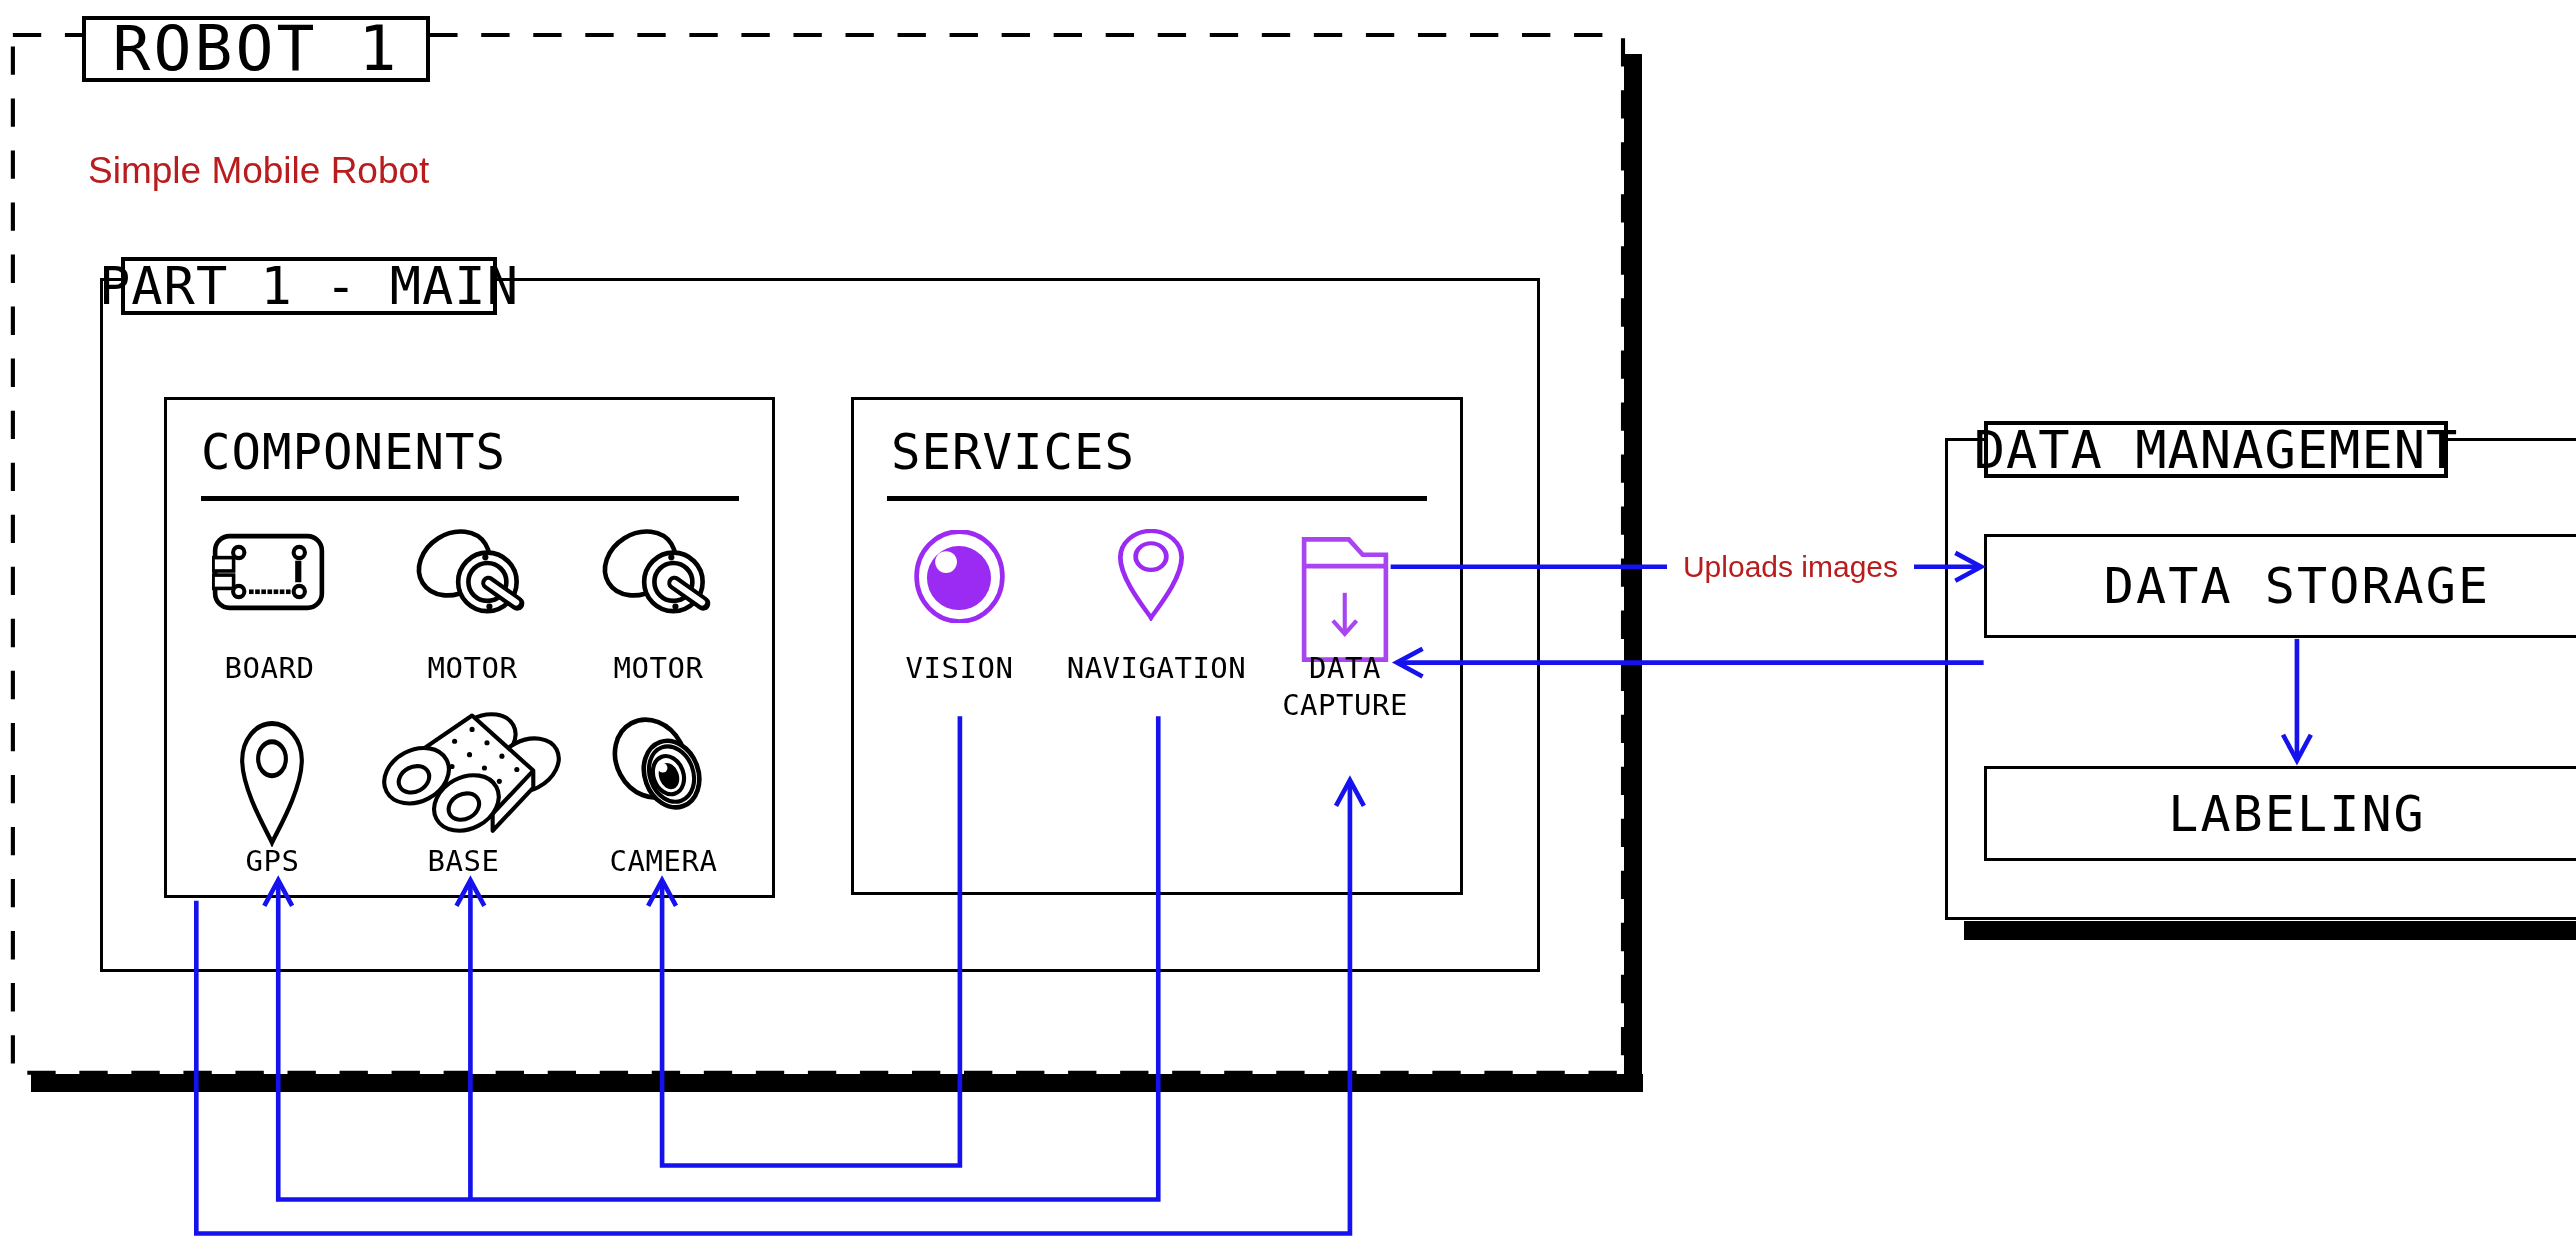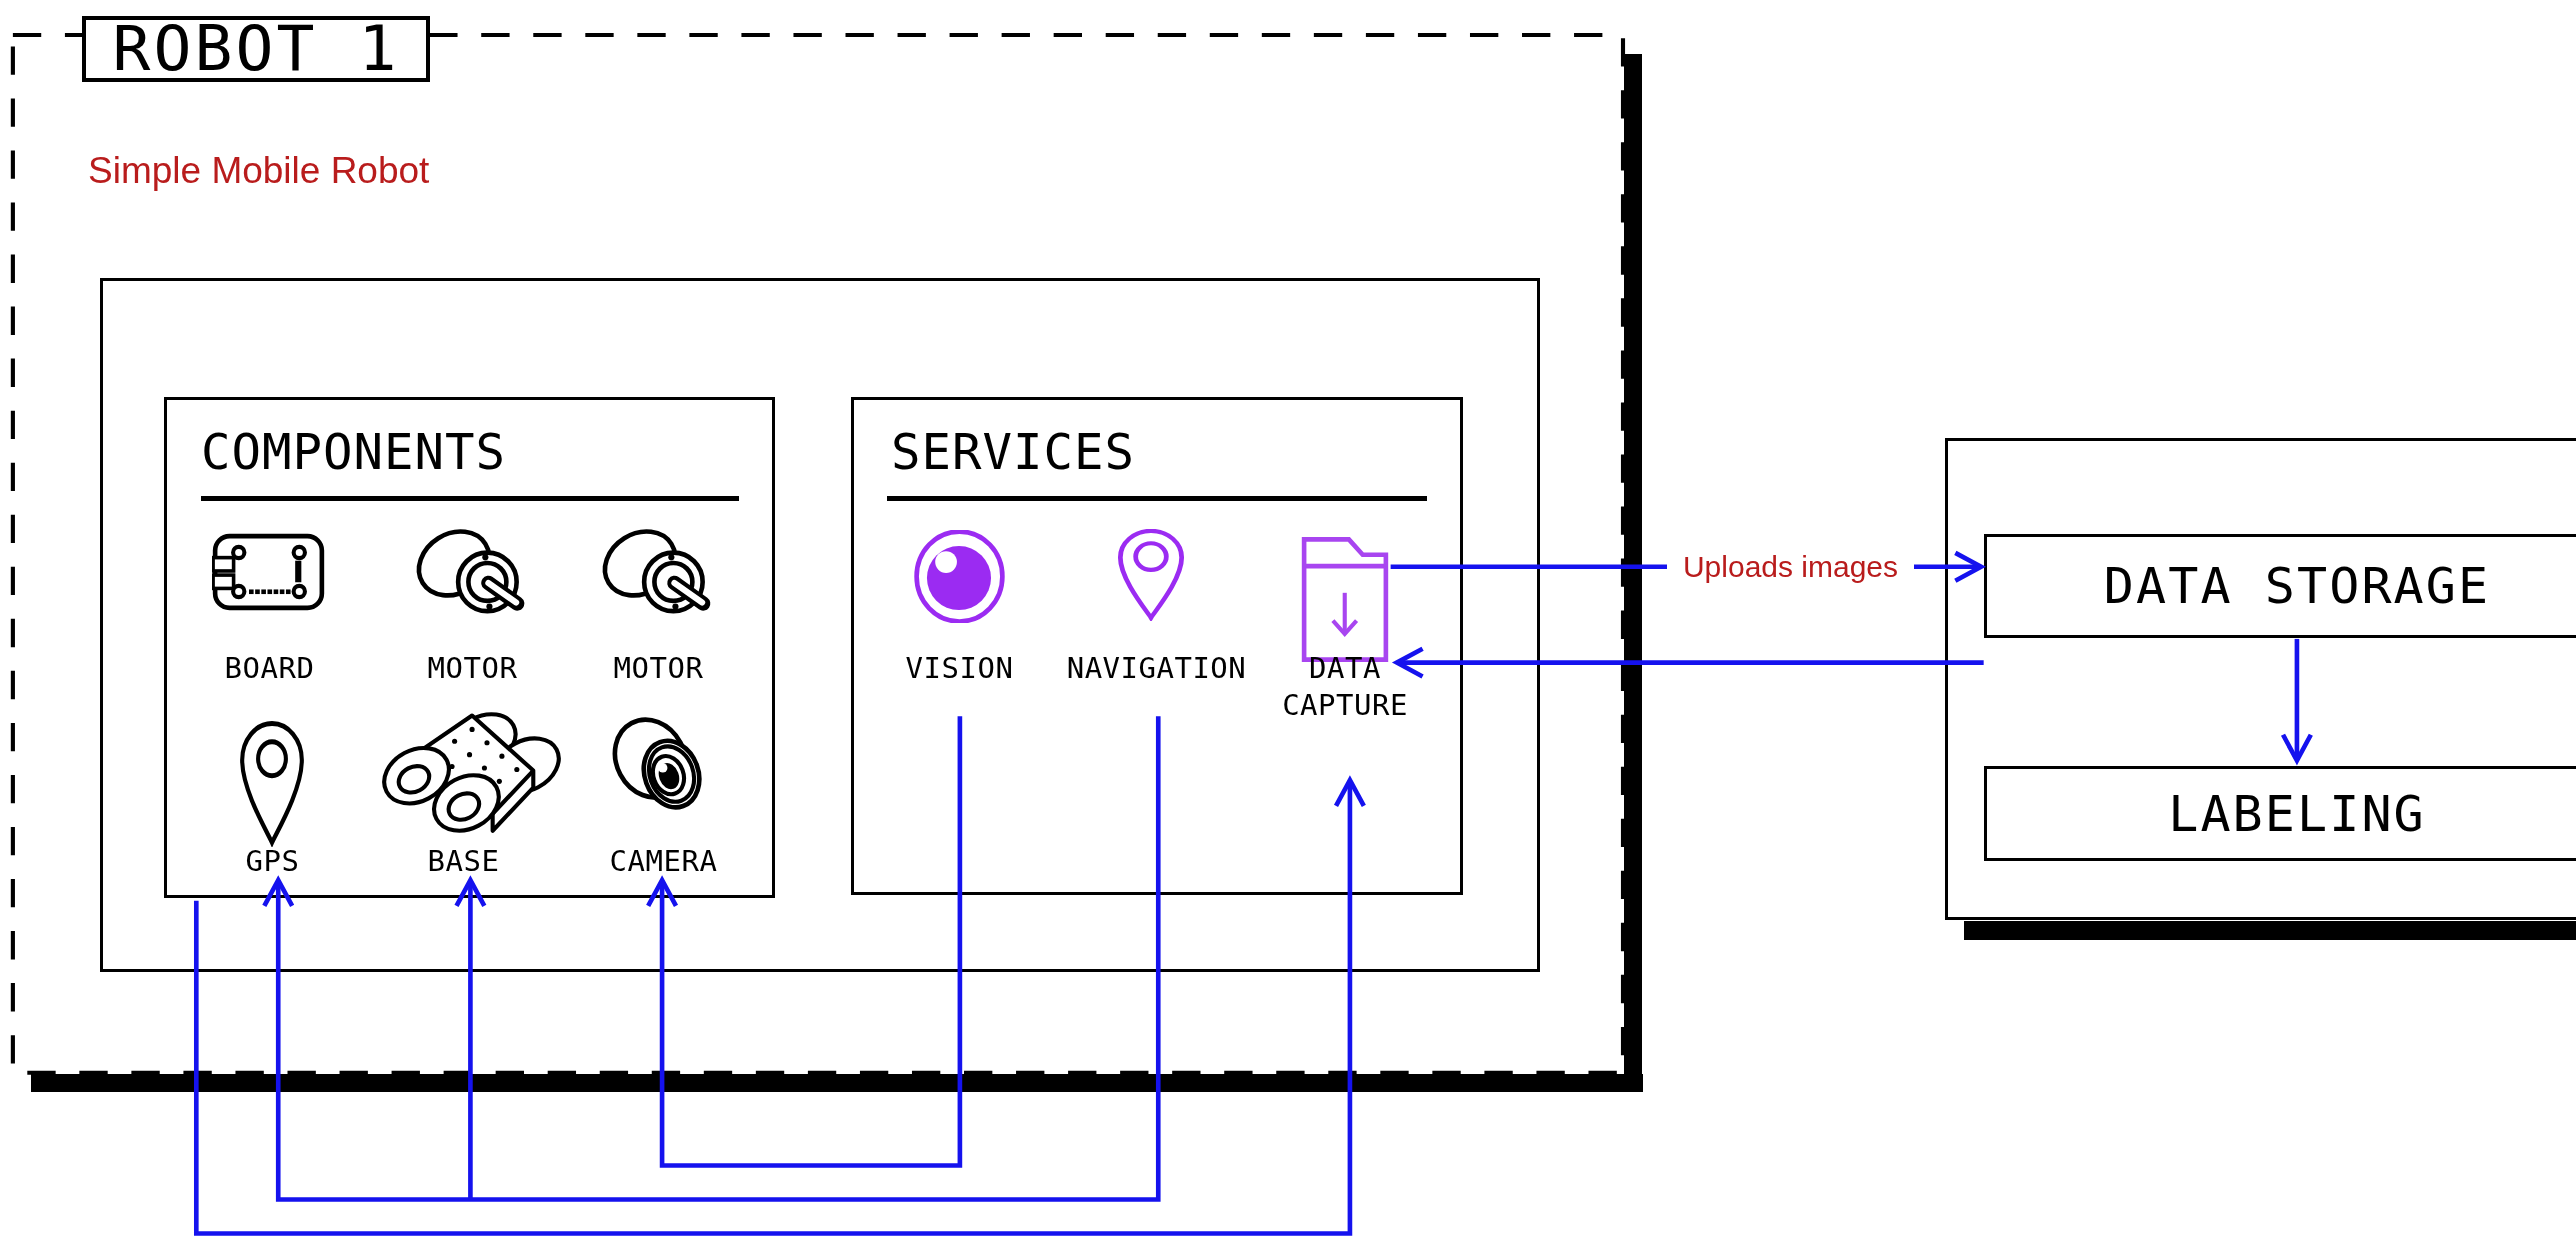--- a/index.html
+++ b/index.html
@@ -39,20 +39,23 @@
   <svg class="layer" style="z-index:0;" viewBox="0 0 5545 2426">
     <rect x="25" y="68" width="3125" height="2014" fill="none" stroke="#000" stroke-width="8" stroke-dasharray="55 46"></rect>
   </svg>
 
   <div class="labelbox" style="left:82px;top:15.5px;width:348px;height:66px;">
     <span id="robot-title" class="mono">ROBOT 1</span>
   </div>
   <div id="subtitle" class="sans">Simple Mobile Robot</div>
 
   <div class="box" style="left:100px;top:278px;width:1440px;height:694px;"></div>
+  <div class="labelbox" style="left:121px;top:257px;width:376px;height:58px;">
+    <span id="part1-title" class="mono">PART 1 - MAIN</span>
+  </div>
 
   <div class="box" style="left:164px;top:397px;width:611px;height:501px;"></div>
   <div class="boxtitle mono" style="left:201px;top:432px;">COMPONENTS</div>
   <div class="rule" style="left:201px;top:496px;width:538px;"></div>
 
   <svg class="icon" style="left:212px;top:533px;" width="113" height="78" viewBox="0 0 220 152">
     <rect x="6" y="6" width="208" height="140" rx="28" fill="#fff" stroke="#000" stroke-width="9"></rect>
     <rect x="2" y="48" width="40" height="26" fill="#fff" stroke="#000" stroke-width="7"></rect>
     <rect x="2" y="82" width="40" height="26" fill="#fff" stroke="#000" stroke-width="7"></rect>
     <circle cx="52" cy="38" r="11" fill="#fff" stroke="#000" stroke-width="8"></circle>
@@ -162,20 +165,23 @@
     <line x1="8" y1="60" x2="167" y2="60" stroke="#A845F0" stroke-width="9"></line>
     <line x1="87" y1="112" x2="87" y2="188" stroke="#A845F0" stroke-width="8"></line>
     <polyline points="64,166 87,192 110,166" fill="none" stroke="#A845F0" stroke-width="8"></polyline>
   </svg>
 
   <div class="iconlabel mono" style="left:882px;top:650px;width:155px;">VISION</div>
   <div class="iconlabel mono" style="left:1064px;top:650px;width:185px;">NAVIGATION</div>
   <div id="capture-label" class="iconlabel mono" style="top:650px;text-align:center;">DATA CAPTURE</div>
 
   <div class="box" style="left:1945px;top:438px;width:711px;height:482px;"></div>
+  <div class="labelbox" style="left:1984px;top:421px;width:464px;height:57px;">
+    <span id="dm-title" class="mono">DATA MANAGEMENT</span>
+  </div>
   <div class="box" style="left:1984px;top:534px;width:626px;height:104px;display:flex;align-items:center;justify-content:center;">
     <span class="mono nodetext">DATA STORAGE</span>
   </div>
   <div class="box" style="left:1984px;top:766px;width:626px;height:95px;display:flex;align-items:center;justify-content:center;">
     <span class="mono nodetext">LABELING</span>
   </div>
 
   <svg class="layer" style="z-index:5;" viewBox="0 0 5545 2426">
     <g stroke="#1512EE" stroke-width="9" fill="none">
 

